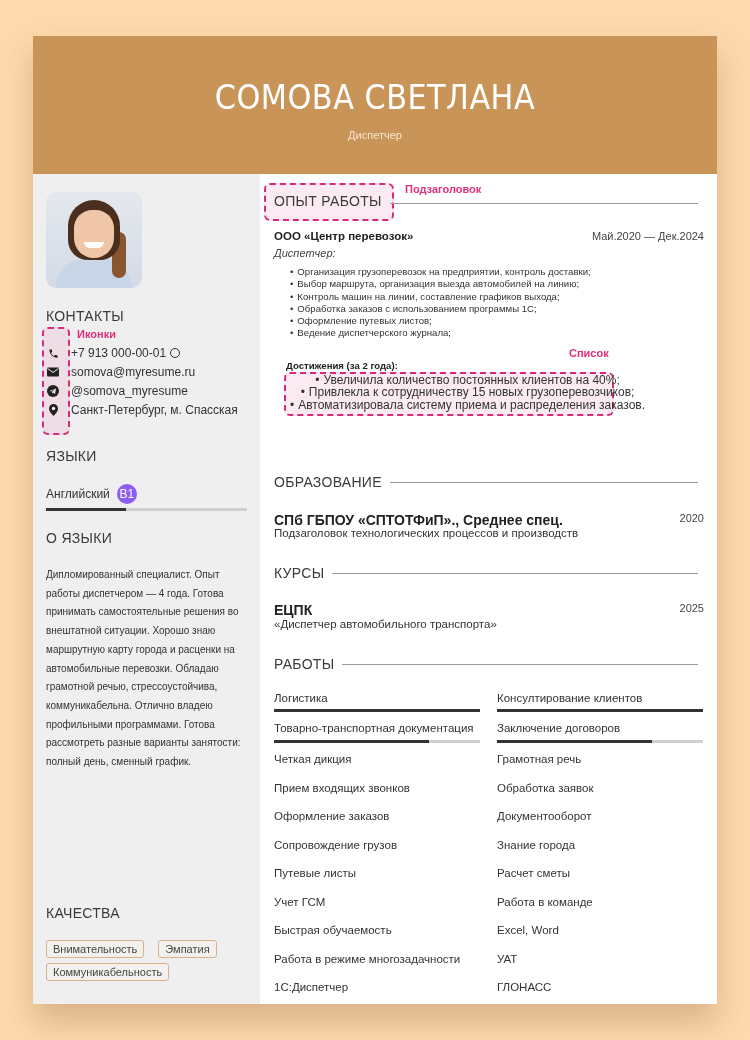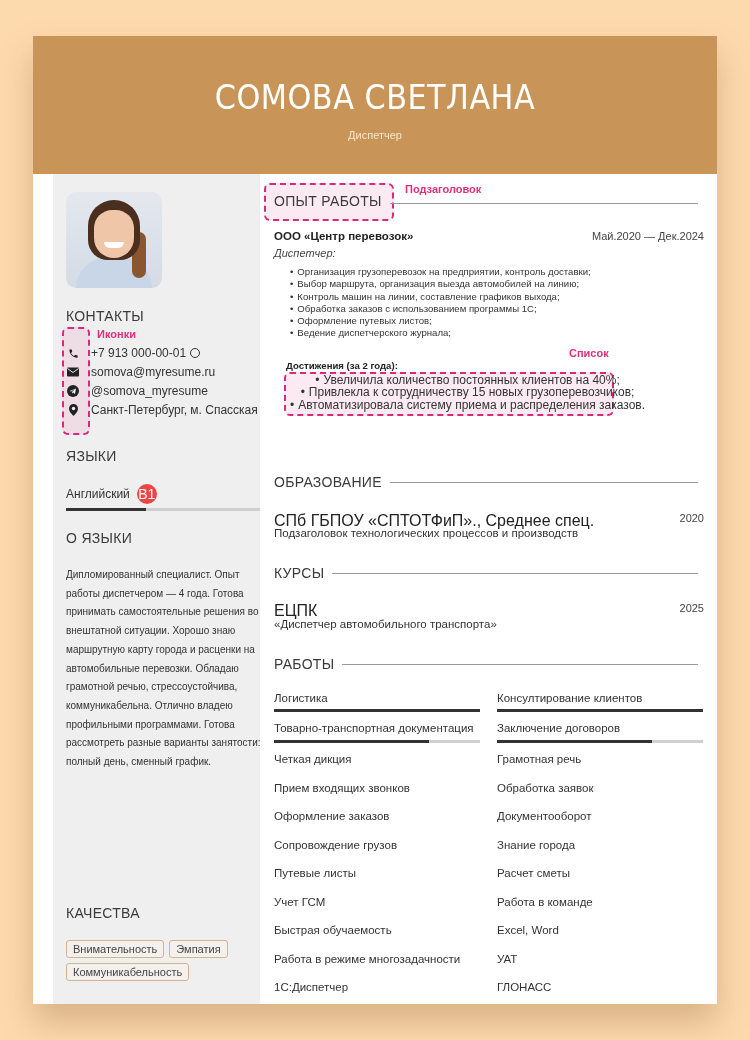--- a/index.html
+++ b/index.html
@@ -25,21 +25,20 @@
       font-family: "DejaVu Sans", sans-serif; font-weight: normal;
       transform: scaleX(0.92);
     }
     .header .role {
       position: absolute; left: 0; right: 0; top: 93px;
       font-size: 11px; color: #f7e6cf;
     }
     .sidebar {
       position: absolute; left: 0; top: 138px; width: 234px; height: 830px;
       background: #efefef;
-      margin-left: 20px;
     }
     .main {
       position: absolute; left: 227px; top: 138px; width: 457px; height: 830px;
       background: #fff;
     }
     .photo {
       position: absolute; left: 13px; top: 18px; width: 96px; height: 96px;
       border-radius: 10px; overflow: hidden;
       background: linear-gradient(180deg,#e4e8ee,#d3dbe6);
     }
@@ -49,41 +48,41 @@
     .photo .shirt { position:absolute; left:10px; top:66px; width:76px; height:40px; border-radius:30px 30px 0 0; background:#c9d6e8; }
     .photo .smile { position:absolute; left:38px; top:50px; width:20px; height:6px; border-radius:0 0 10px 10px; background:#fff; }
 
     .s-title { position: absolute; left: 13px; font-size: 14px; color: #3a3a3a; letter-spacing: 0.3px; }
     .contact-row { position: absolute; left: 13px; height: 18px; display: flex; align-items: center; font-size: 12px; color: #333; }
     .contact-row .ic { width: 14px; height: 14px; margin-right: 11px; display:flex; align-items:center; justify-content:center; }
     .anno { position: absolute; color: #e0307a; font-size: 11px; font-weight: bold; }
     .dashbox { position: absolute; border: 2px dashed #d9297a; border-radius: 6px; background: rgba(240,140,190,0.18); }
 
     .lang-row { position: absolute; left: 13px; top: 348px; font-size: 12px; color: #333; display:flex; align-items:center; }
-    .badge-b1 { width: 20px; height: 20px; border-radius: 50%; background:#ef4444; color:#fff; font-size:14px; display:flex; align-items:center; justify-content:center; margin-left:7px; }
+    .badge-b1 { width: 20px; height: 20px; border-radius: 50%; background:#8b5cf6; color:#fff; font-size:12px; display:flex; align-items:center; justify-content:center; margin-left:7px; }
     .lang-bar { position:absolute; left:13px; top:372px; width:201px; height:3px; background:#cfcfcf; }
     .lang-bar .fill { height:3px; background:#333; }
 
     .about { position:absolute; left:13px; top:430px; width:205px; font-size:10px; line-height:18.7px; color:#333; }
-    .tags { position:absolute; left:13px; top:804px; width:205px; display:flex; flex-wrap:wrap; gap:5px 5px; }
+    .tags { position:absolute; left:13px; top:804px; width:205px; display:flex; flex-wrap:wrap; gap:5px 14px; }
     .tag { border:1px solid #d8b38a; border-radius:3px; padding:2px 6px; font-size:11px; color:#444; background:#f3f1ee; }
 
     .m-head { position:absolute; left:14px; display:flex; align-items:center; width:424px; }
     .m-head .t { font-size:14px; color:#3a3a3a; letter-spacing:0.3px; white-space:nowrap; }
     .m-head .line { flex:1; height:1px; background:#9a9a9a; margin-left:8px; }
 
     .job-title { position:absolute; left:14px; top:56px; font-size:11.5px; font-weight:bold; color:#222; }
     .job-dates { position:absolute; right:13px; top:56px; font-size:11px; color:#444; }
     .job-role { position:absolute; left:14px; top:73px; font-size:11px; font-style:italic; color:#444; }
     .duties { position:absolute; left:30px; top:92px; list-style:none; font-size:9.6px; line-height:12.3px; color:#333; }
     .duties li::before, .ach li::before { content:"•"; margin-right:4px; }
     .ach-title { position:absolute; left:26px; top:186px; font-size:9.6px; font-weight:bold; color:#222; }
     .ach { position:absolute; left:30px; top:200px; list-style:none; font-size:12px; line-height:12.3px; color:#333;text-align:center; }
 
-    .edu-title { position:absolute; left:14px; font-size:16px; font-weight:normal; color:#222; }
+    .edu-title { position:absolute; left:14px; font-size:14px; font-weight:bold; color:#222; }
     .edu-year { position:absolute; right:13px; font-size:11px; color:#444; }
     .edu-sub { position:absolute; left:14px; font-size:11.5px; color:#333; }
 
     .skill { position:absolute; font-size:11.5px; color:#333; white-space:nowrap; }
     .sbar { position:absolute; height:3px; background:#d0d0d0; }
     .sbar .fill { height:3px; background:#333; }
   </style>
 </head>
 <body>
 

